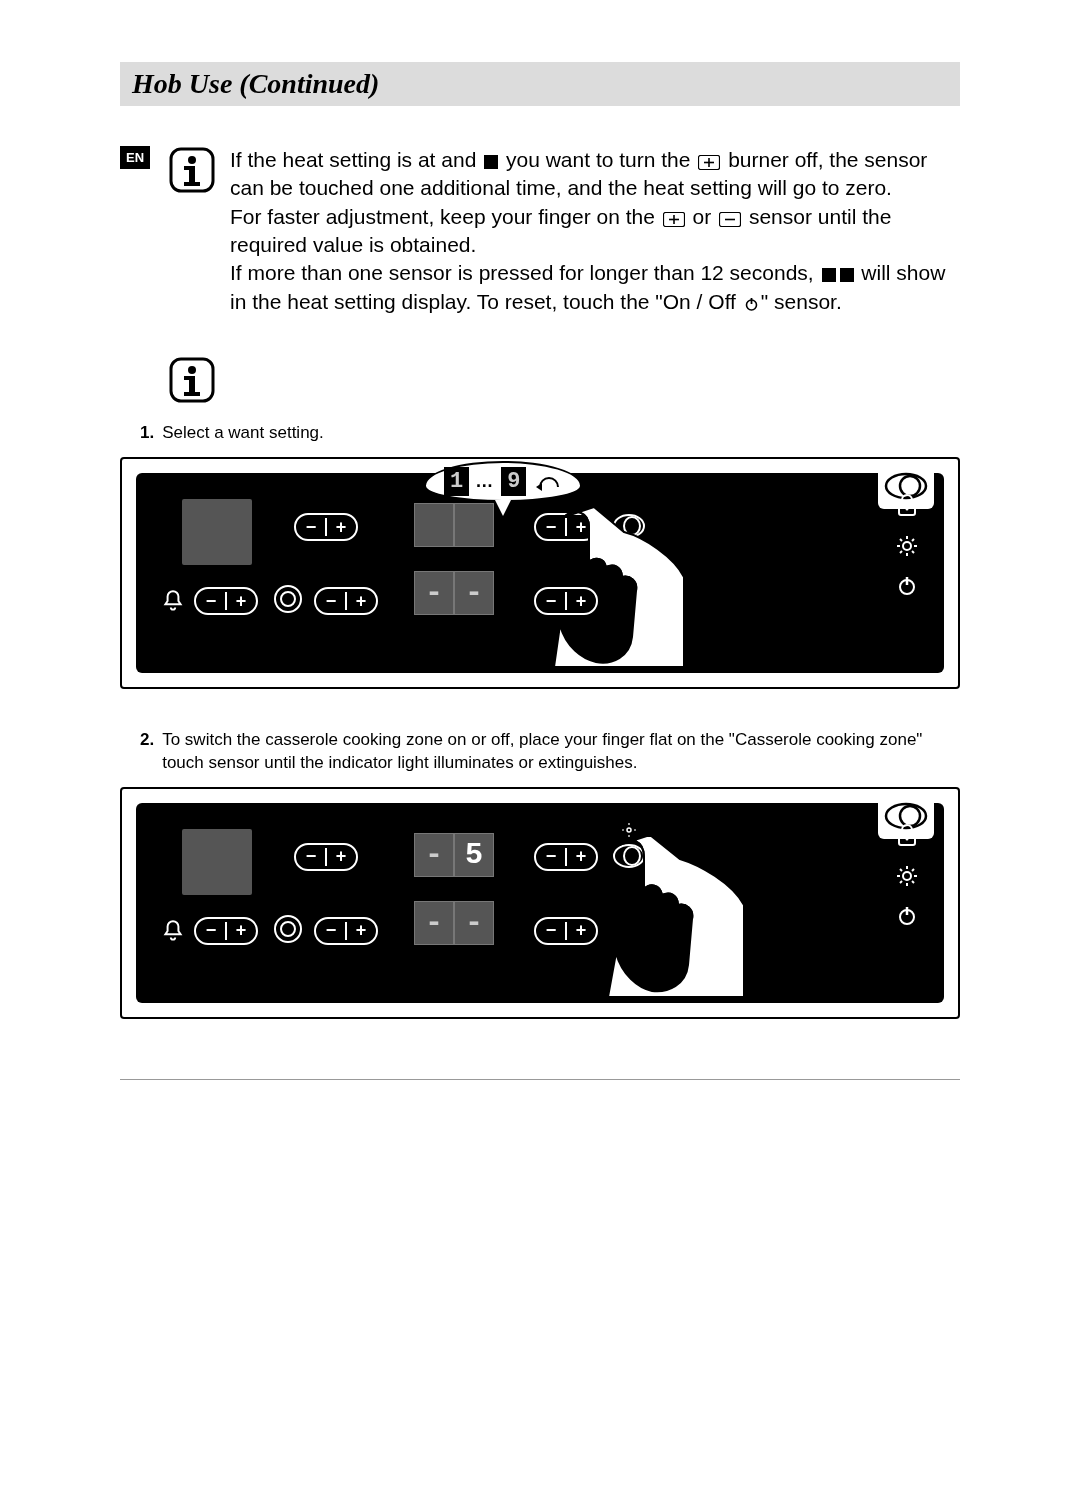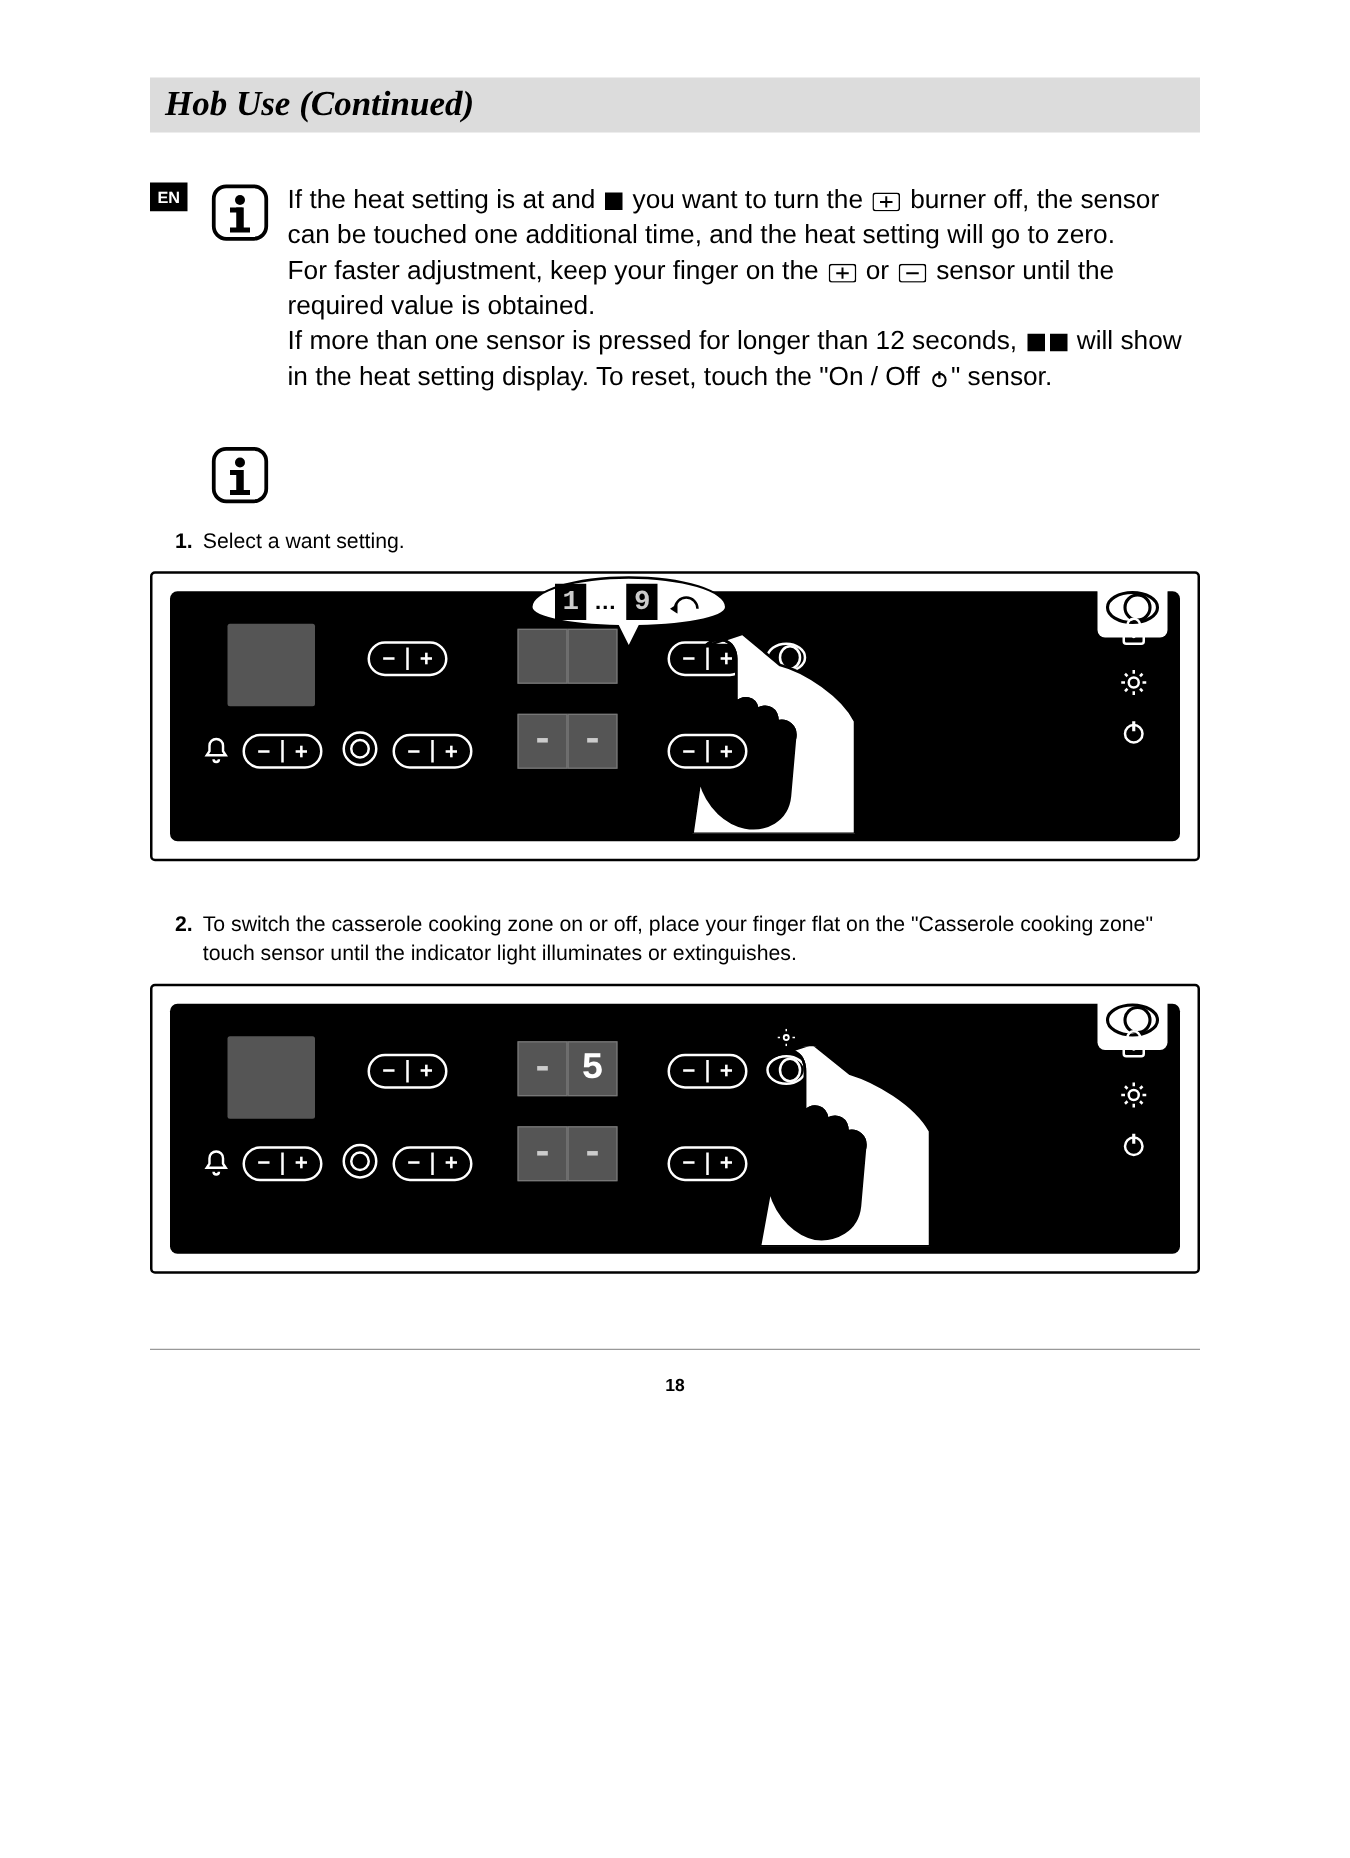--- a/index.html
+++ b/index.html
@@ -314,15 +314,14 @@
 
         <svg class="hand" style="left:430px; top:22px;" width="160" height="160" viewBox="0 0 160 160">
           <path d="M35 8 C46 -2 60 4 60 20 L60 52 C66 46 76 47 78 58 C86 54 94 58 94 68 C102 66 110 72 108 82 L104 128 C102 148 84 156 68 154 C54 151 38 138 32 116 L24 160 L160 160 L160 68 C148 46 116 28 96 22 L66 -2 Z" fill="#fff" stroke="#000" stroke-width="2"></path>
           <path d="M35 8 C46 -2 60 4 60 20 L60 52 M60 52 C66 46 76 47 78 58 M78 58 C86 54 94 58 94 68 M94 68 C102 66 110 72 108 82" fill="none" stroke="#000" stroke-width="2"></path>
         </svg>
       </div>
     </div>
   </div>
 
   <hr class="footer-rule">
-  <div class="page-num">18</div>
 
 </div>
 
 </body></html>

